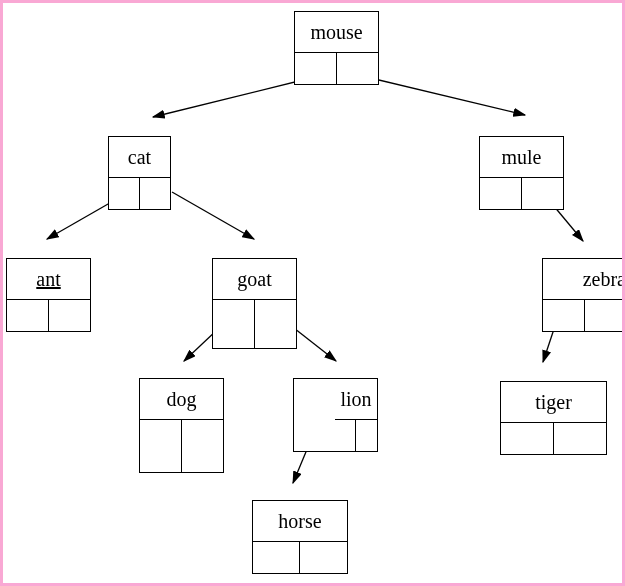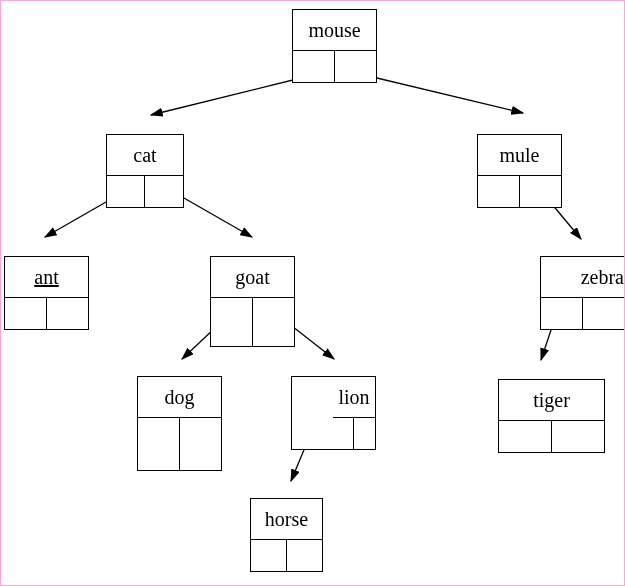--- a/index.html
+++ b/index.html
@@ -5,21 +5,21 @@
   html, body {
     margin: 0;
     padding: 0;
     background: #ffffff;
   }
   #canvas {
     position: relative;
     width: 625px;
     height: 586px;
     background: #ffffff;
-    border: 1px solid #f9a8d4;
+    border: 3px solid #f9a8d4;
     box-sizing: border-box;
     overflow: hidden;
     font-family: "Liberation Serif", "DejaVu Serif", serif;
   }
   #edge-layer {
     position: absolute;
     left: 0;
     top: 0;
     width: 625px;
     height: 586px;
@@ -82,21 +82,21 @@
   </svg>
 
   <div id="nodes-group">
       <div class="node" style="left: 291px; top: 8px; width: 85px; height: 74px;">
         <div class="node-label" style="height: 41px; line-height: 41px;">mouse</div>
         <div class="node-cells">
           <div class="cell left-cell"></div>
           <div class="cell right-cell"></div>
         </div>
       </div>
-      <div class="node" style="left: 105px; top: 133px; width: 78px; height: 74px;">
+      <div class="node" style="left: 105px; top: 133px; width: 63px; height: 74px;">
         <div class="node-label" style="height: 41px; line-height: 41px;">cat</div>
         <div class="node-cells">
           <div class="cell left-cell"></div>
           <div class="cell right-cell"></div>
         </div>
       </div>
       <div class="node" style="left: 476px; top: 133px; width: 85px; height: 74px; justify-content: center;">
         <div class="node-label" style="height: 41px; line-height: 41px;">mule</div>
         <div class="node-cells">
           <div class="cell left-cell"></div>
@@ -138,21 +138,21 @@
           <div class="cell right-cell"></div>
         </div>
       </div>
       <div class="node" style="left: 497px; top: 378px; width: 107px; height: 74px;">
         <div class="node-label" style="height: 41px; line-height: 41px;">tiger</div>
         <div class="node-cells">
           <div class="cell left-cell"></div>
           <div class="cell right-cell"></div>
         </div>
       </div>
-      <div class="node" style="left: 249px; top: 497px; width: 73px; height: 74px;">
+      <div class="node" style="left: 249px; top: 497px; width: 96px; height: 74px;">
         <div class="node-label" style="height: 41px; line-height: 41px;">horse</div>
         <div class="node-cells">
           <div class="cell left-cell"></div>
           <div class="cell right-cell"></div>
         </div>
       </div>
     </div>
 
 </div>
 

